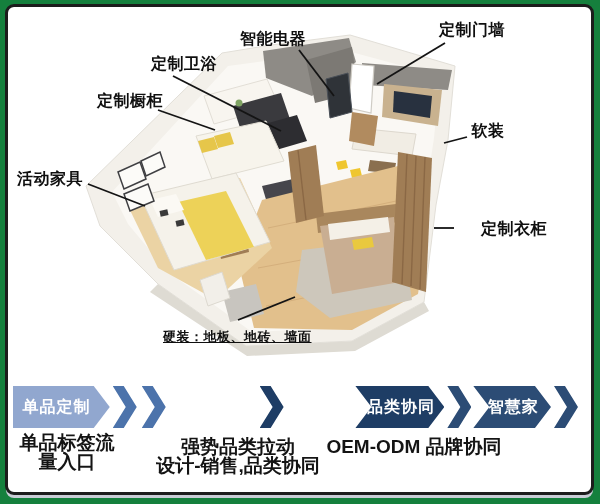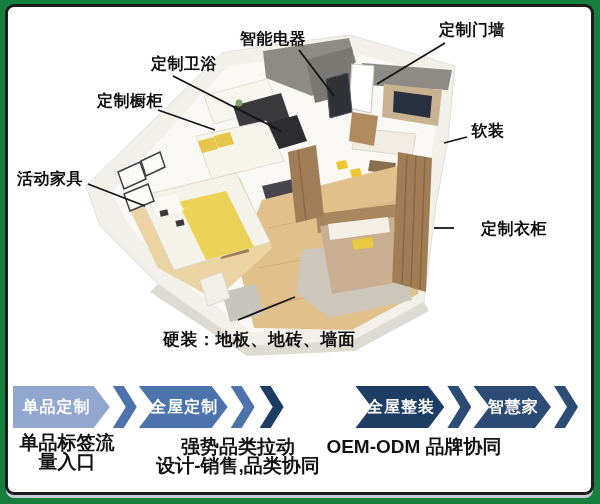--- a/index.html
+++ b/index.html
@@ -14,21 +14,21 @@
     box-shadow:0 4px 0 -1px #c9cdd6;
   }
   .render-svg{position:absolute;left:0;top:0;width:600px;height:504px;}
   
   .fp-label{
     position:absolute;transform:translateX(-50%);
     font-size:16px;font-weight:bold;color:#0f0f0f;white-space:nowrap;
     letter-spacing:.5px;
   }
   .fp-label.left-align{transform:none;}
-  .fp-label.big{font-size:17px;}
+  .fp-label.big{font-size:13px;text-decoration:underline;}
   
   .process{
     position:absolute;left:13px;top:386px;width:567px;height:42px;
     display:flex;align-items:stretch;
   }
   .pstage{display:flex;align-items:stretch;min-width:0;}
   .pstage .body{
     position:relative;flex:1;min-width:0;
     clip-path:polygon(0 0, calc(100% - 16px) 0, 100% 50%, calc(100% - 16px) 100%, 0 100%, 16px 50%);
   }
@@ -151,31 +151,28 @@
   <div class="fp-label left-align big" style="left:163px;top:328px;">硬装：地板、地砖、墙面</div>
 
   <div class="process">
     <div class="pstage first" style="flex:1.12">
       <div class="body" style="background: rgb(145, 167, 207);">
         <span>单品定制</span>
       </div>
       <div class="band" style="background: rgb(76, 115, 171);"></div>
     </div>
     <div class="pstage" style="flex:1.05">
-      <div class="body" style="background: rgb(76, 115, 171);">
-        <span>全屋定制</span>
-      </div>
       <div class="band" style="background: rgb(76, 115, 171);"></div>
     </div>
     <div class="pstage" style="flex:0.88">
       <div class="band" style="background: rgb(30, 61, 101);"></div>
     </div>
     <div class="pstage" style="flex:1.05">
       <div class="body" style="background: rgb(30, 61, 101);">
-        <span>全屋整装</span>
+        <span>品类协同</span>
       </div>
       <div class="band" style="background: rgb(44, 76, 117);"></div>
     </div>
     <div class="pstage" style="flex:0.95">
       <div class="body" style="background: rgb(44, 76, 117);">
         <span>智慧家</span>
       </div>
       <div class="band" style="background: rgb(44, 76, 117);"></div>
     </div>
   </div>

